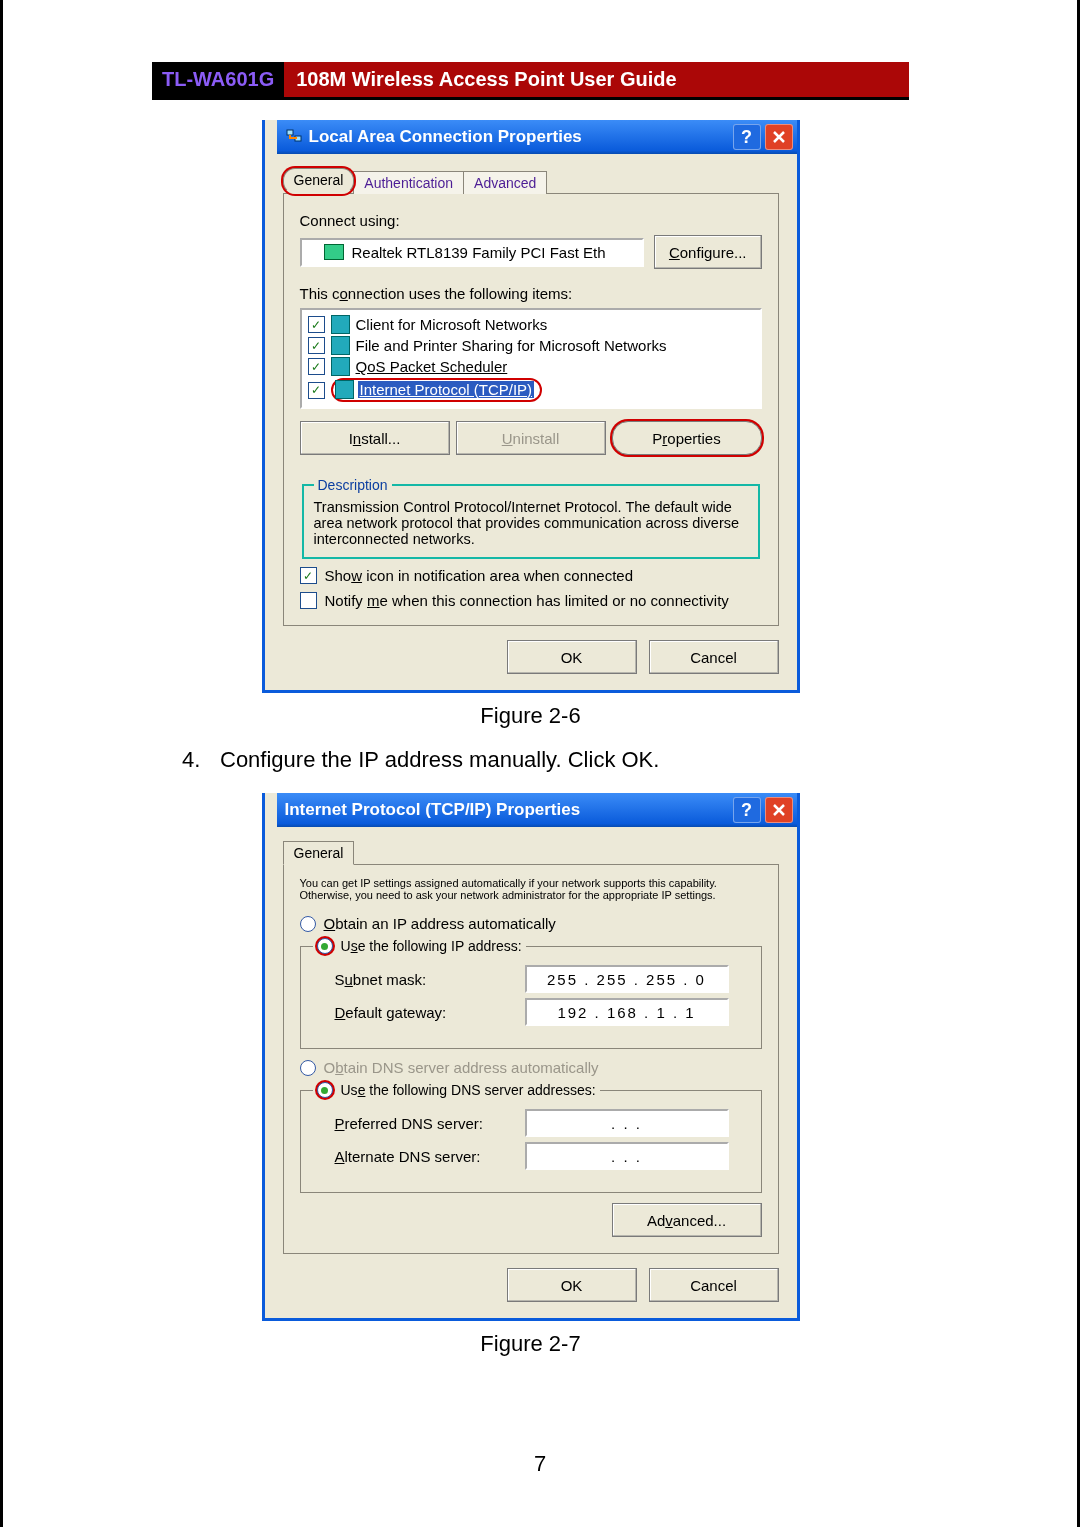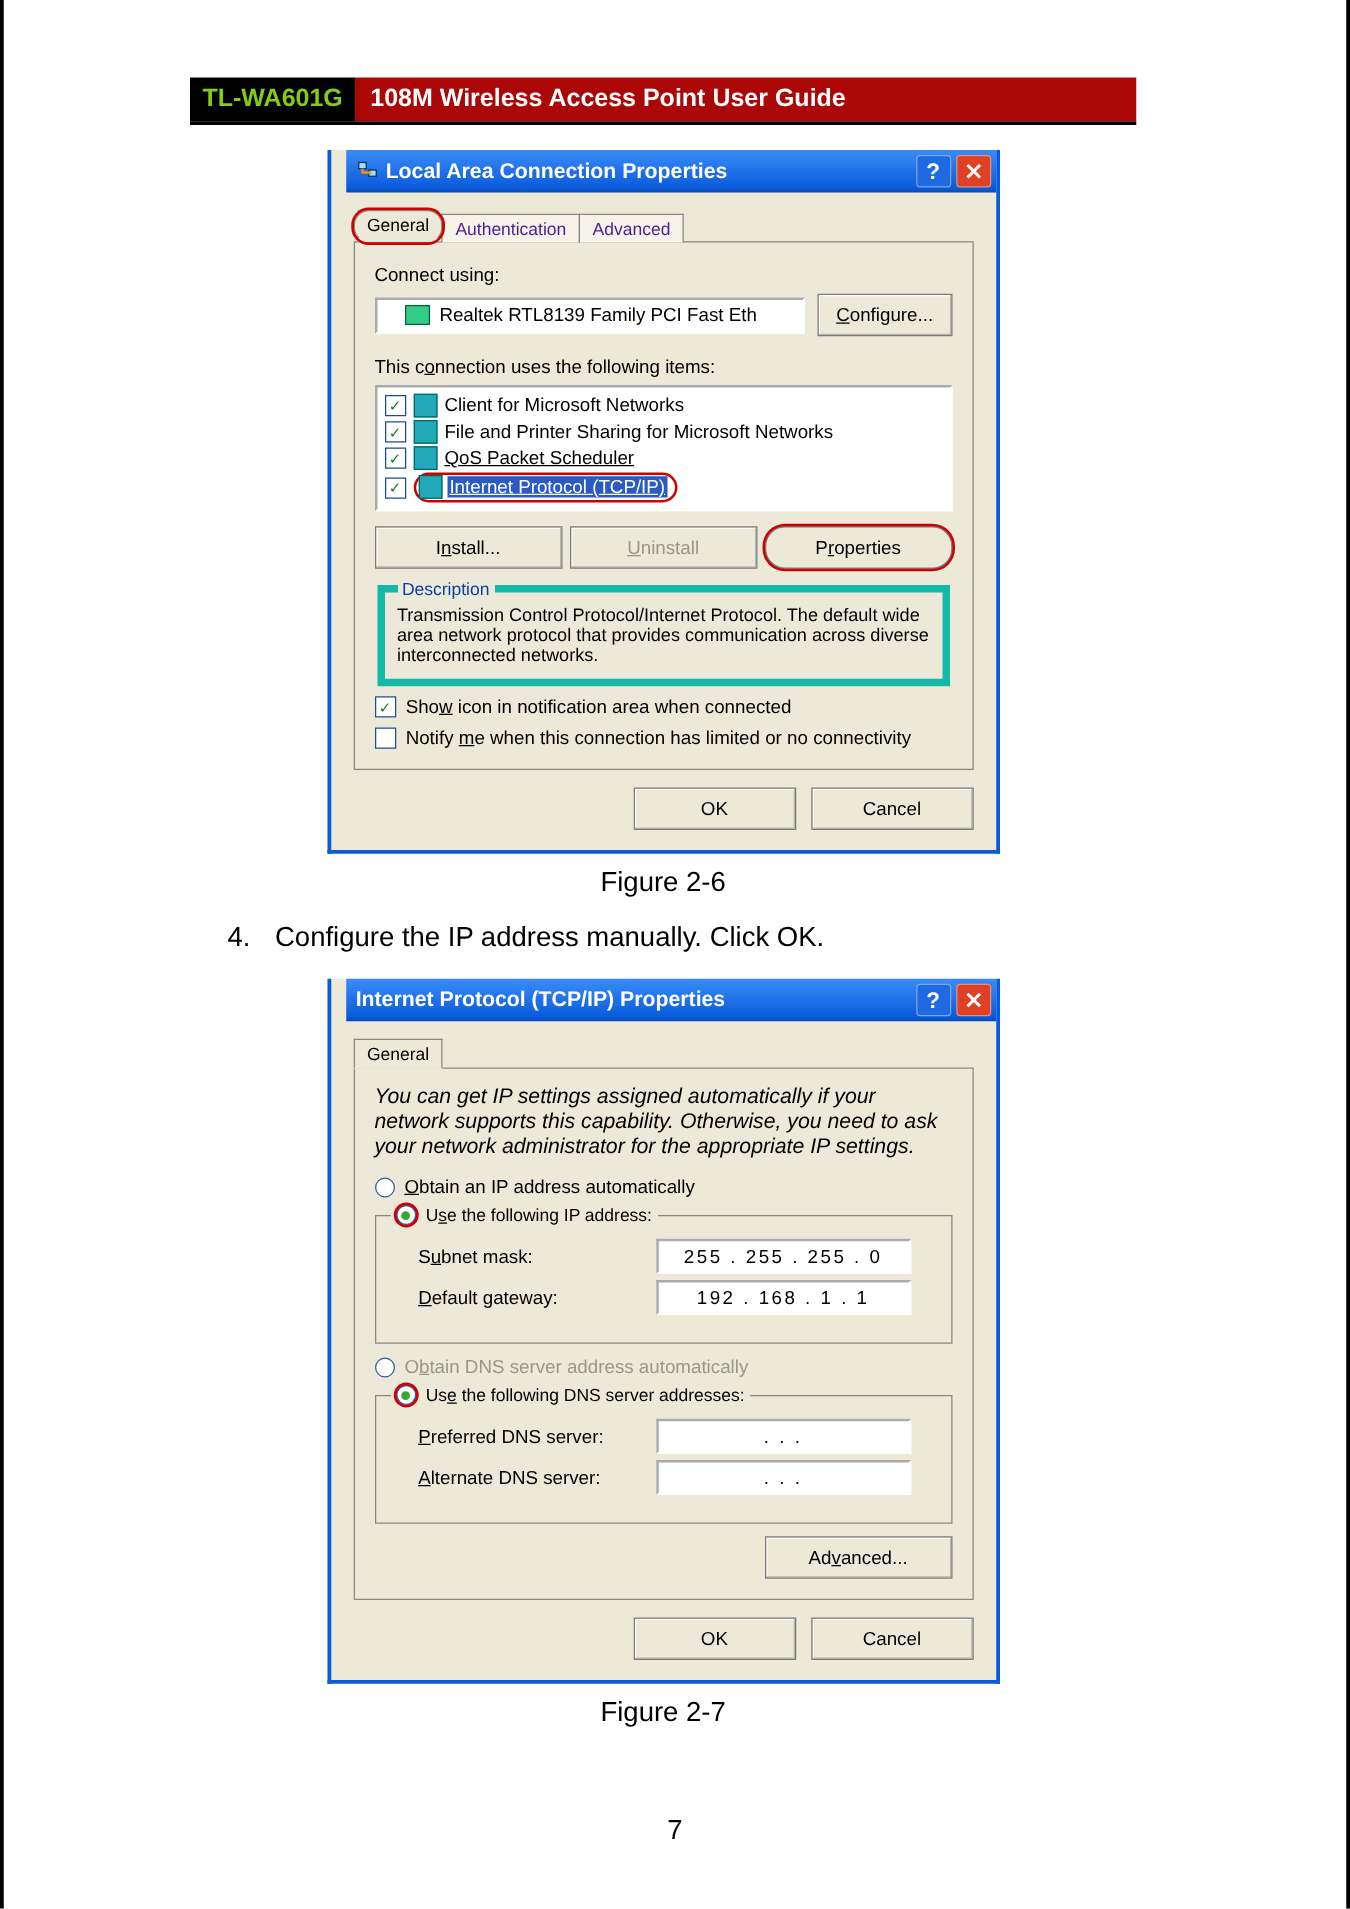--- a/index.html
+++ b/index.html
@@ -4,21 +4,21 @@
 <style>
   html, body { margin:0; padding:0; background:#fff; }
   body {
     font-family: "Times New Roman", serif;
     width:1080px; height:1527px; position:relative;
     color:#000;
   }
   .v-edge { position:absolute; top:0; width:3px; height:100%; background:#000; }
   .header-band { position:absolute; left:152px; top:62px; width:757px; }
   .header-bar { display:flex; border-bottom:3px solid #000; }
-  .model-box { background:#000; color:#84cc16; font:bold 20px Arial,sans-serif; padding:6px 10px; }
+  .model-box { background:#000; color:#8b5cf6; font:bold 20px Arial,sans-serif; padding:6px 10px; }
   .title-box { background:#ab0707; color:#fff; font:bold 20px Arial,sans-serif; padding:6px 12px; flex:1; text-align:left; }
   .page-area { position:absolute; left:152px; top:120px; width:757px; }
   .fig-caption { font:22px Arial,sans-serif; text-align:center; margin:10px 0 18px; }
   .instr { font:22px Arial,sans-serif; margin:6px 0 20px; display:flex; }
   .instr .num { width:38px; margin-left:30px; }
   .page-num { position:absolute; left:50%; transform:translateX(-50%); bottom:50px; font:22px Arial,sans-serif; }
 
   
   .xp-window { margin:0 auto; border:3px solid #0a5bdb; border-top:0; font:15px "Tahoma",Arial,sans-serif; background:#ece9d8; color:#000; }
   .xp-title { height:34px; background:linear-gradient(#3b8cf7,#0a5bdb 90%,#074bb0); display:flex; align-items:center; color:#fff; font-weight:bold; padding:0 4px 0 8px;margin-left:12px; }
@@ -43,21 +43,21 @@
   .btn.disabled { color:#9a968a; }
   .btn-row { display:flex; justify-content:flex-end; gap:12px; margin-top:14px; }
   .btn-row3 { display:flex; justify-content:space-between; margin-top:12px; }
   .items-box { border:2px inset #fff; background:#fff; padding:4px 6px; }
   .items-box .item { display:flex; align-items:center; gap:6px; padding:1px 0; }
   .chk { width:15px; height:15px; border:1px solid #1c4c8c; background:#fff; display:flex; align-items:center; justify-content:center; font-size:12px; color:#1a7a1a; }
   .file-ico { width:17px; height:17px; background:#2ab; border:1px solid #066; display:inline-block; }
   .item-sel { background:#2b5bc0; color:#fff; padding:0 2px; text-decoration:underline; }
   .item-sel-wrap { display:inline-flex; align-items:center; gap:4px; border:2px solid #d00000; border-radius:14px; padding:0 6px 1px 2px; }
   .u { text-decoration:underline; }
-  fieldset.desc { border:6px solid #14b8a6; margin-top:8px; padding:6px 10px 10px; }
+  fieldset.desc { border:2px solid #14b8a6; margin-top:22px; padding:6px 10px 10px; }
   fieldset.desc legend { color:#0b3ea0; font-size:14px; padding:0 4px; }
   .props-circled { box-shadow:0 0 0 2px #d00000; border-radius:16px; }
   .chk-line { display:flex; align-items:center; gap:8px; margin-top:8px; }
   .chk-line .chk.off { color:transparent; }
 
   
   .radio { width:14px; height:14px; border:1px solid #3359a5; border-radius:50%; background:#fff; display:inline-flex; align-items:center; justify-content:center; }
   .radio.on::after { content:""; width:7px; height:7px; border-radius:50%; background:#33a933; }
   .radio-circ { box-shadow:0 0 0 2px #d00000; border-radius:50%; }
   .radio-line { display:flex; align-items:center; gap:8px; margin:6px 0; }
@@ -189,21 +189,21 @@
         <svg width="14" height="14" viewBox="0 0 14 14">
             <path d="M2 2L12 12M12 2L2 12" stroke="#fff" stroke-width="2.5"></path>
           </svg>
       </div>
     </div>
     <div class="xp-body">
       <div class="xp-tabs">
         <div class="xp-tab tab-active">General</div>
       </div>
       <div class="tab-panel">
-        <div style="font-size:17px; margin-bottom:14px;font-style:italic;">You can get IP settings assigned automatically if your network supports this capability. Otherwise, you need to ask your network administrator for the appropriate IP settings.</div>
+        <div style="font-size:11px; margin-bottom:14px;">You can get IP settings assigned automatically if your network supports this capability. Otherwise, you need to ask your network administrator for the appropriate IP settings.</div>
 
         <div class="radio-line">
           <span class="radio"></span>
           <span><span class="u">O</span>btain an IP address automatically</span>
         </div>
 
         <fieldset class="group">
           <legend>
             <span class="radio on radio-circ"></span>
             <span>U<span class="u">s</span>e the following IP address:</span>

